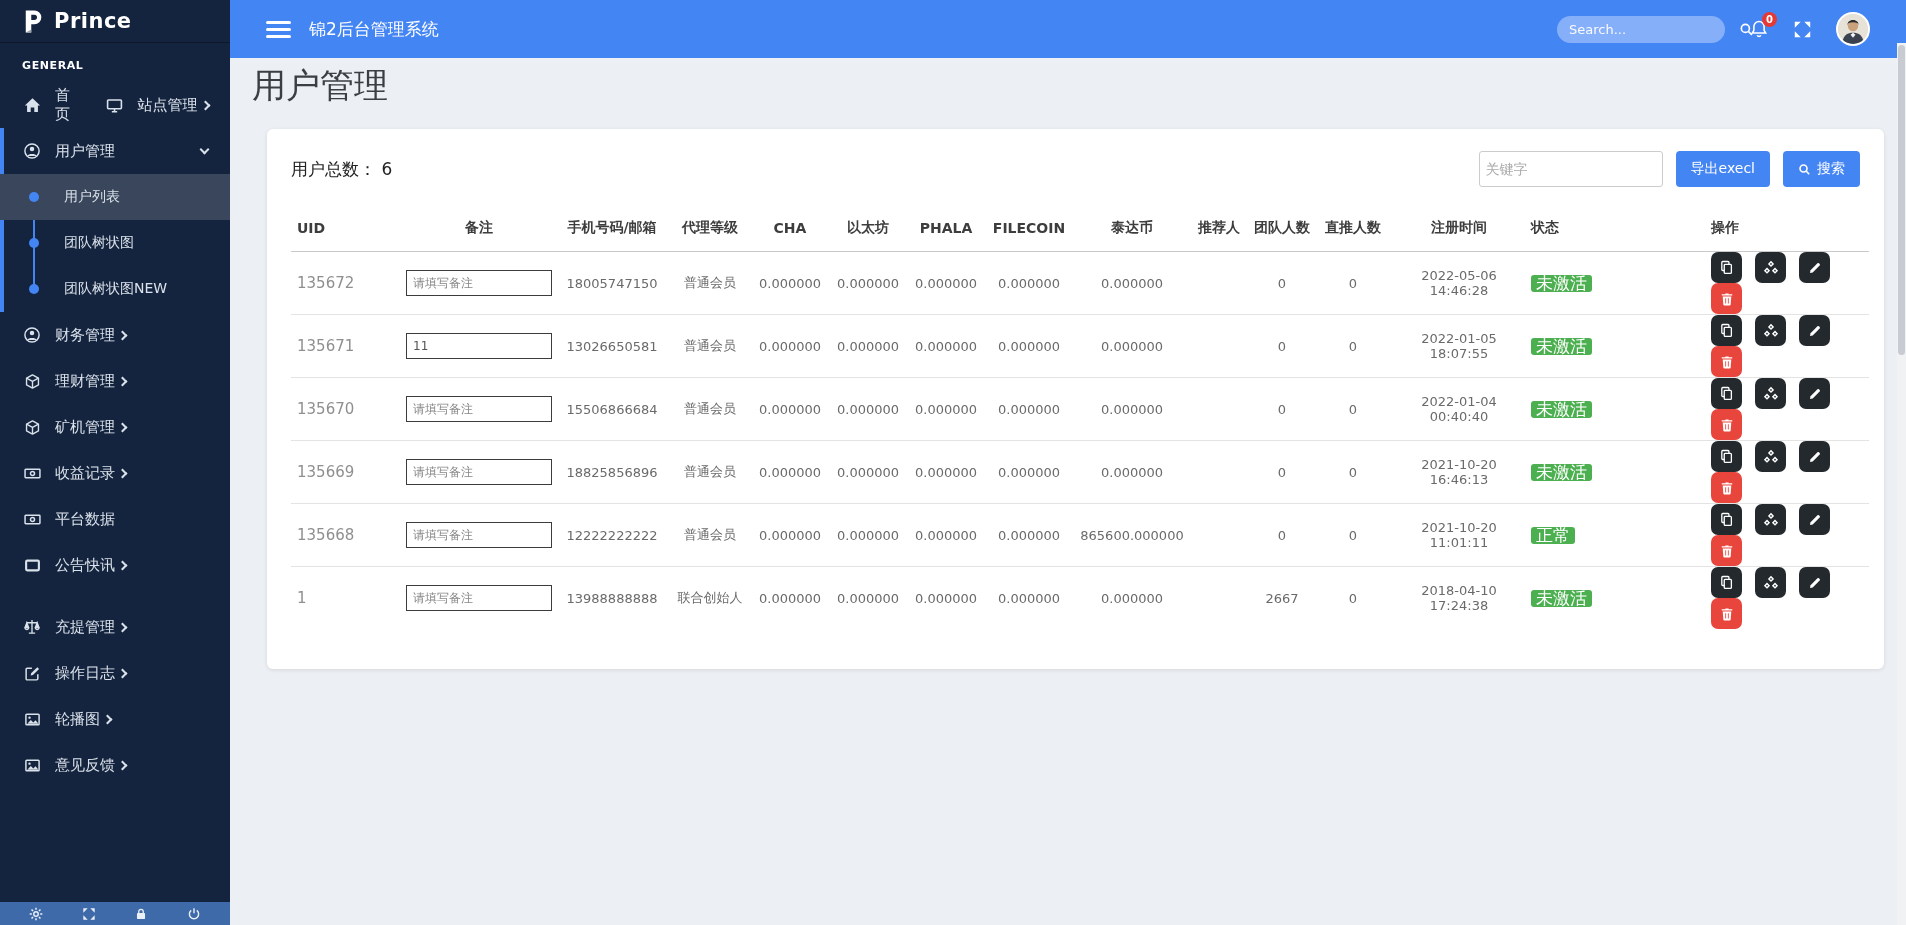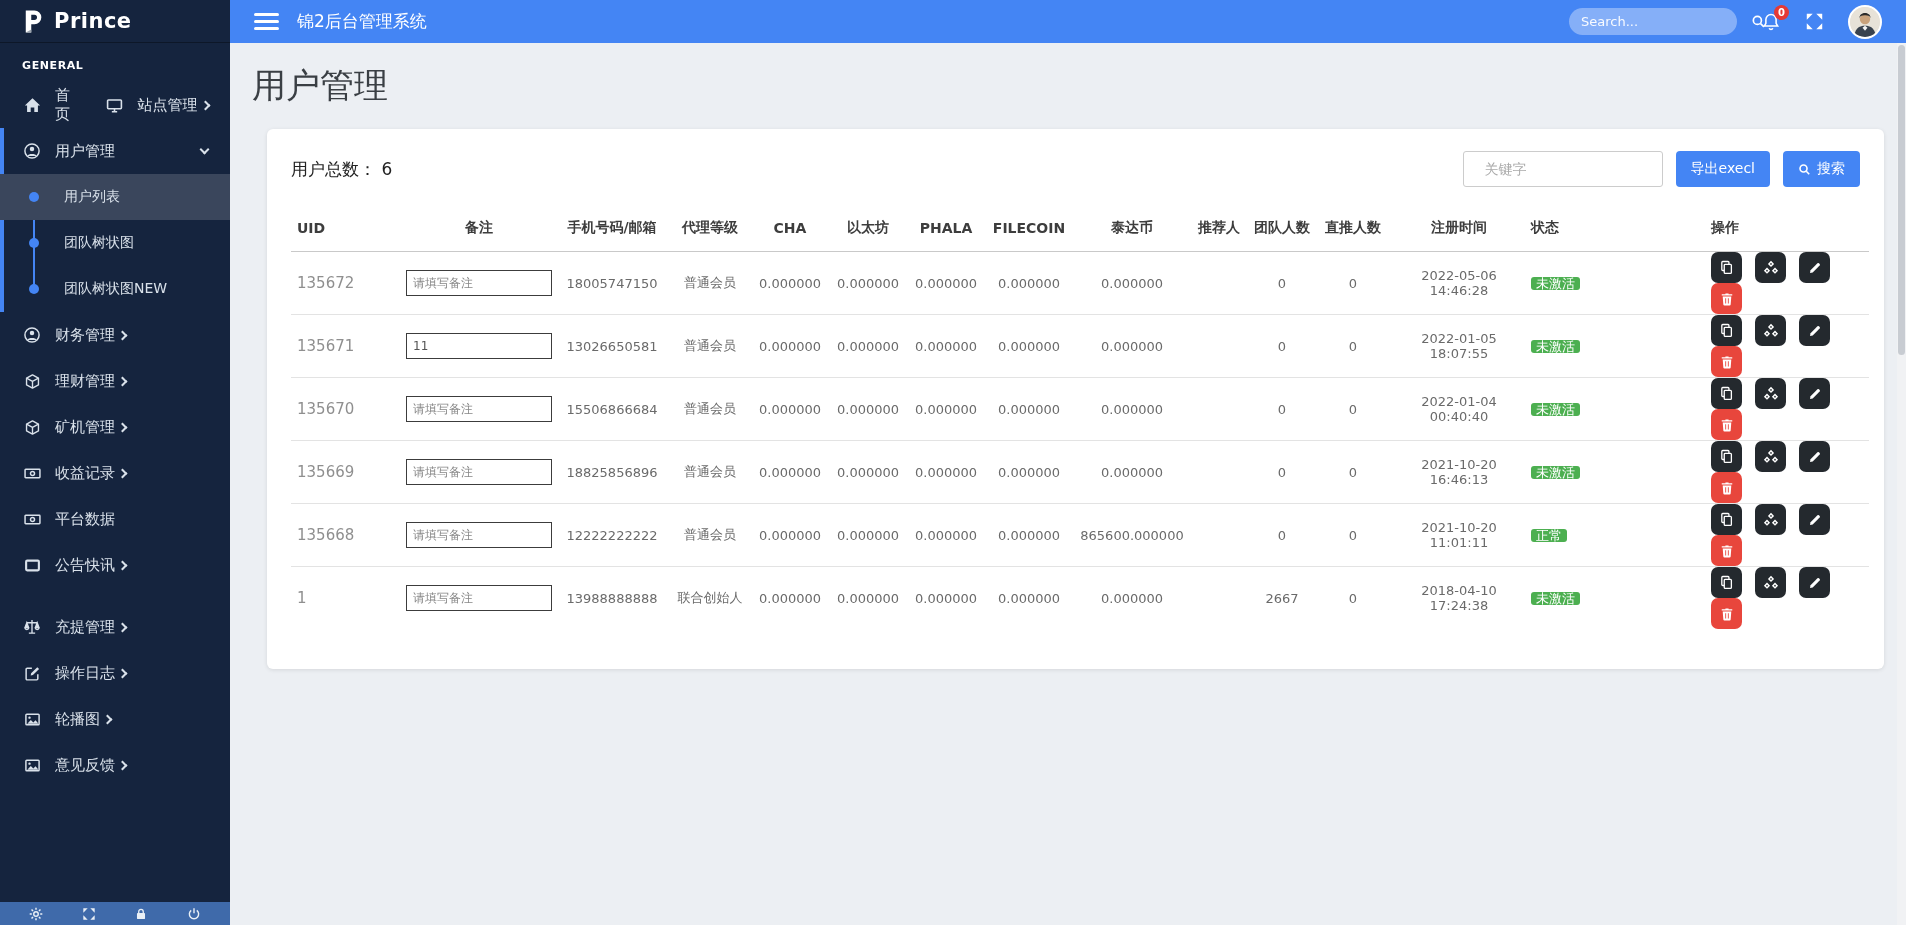--- a/index.html
+++ b/index.html
@@ -23,56 +23,56 @@
   .nav-subs { position:relative; }
   .nav-subs::before { content:''; position:absolute; left:33px; top:0; bottom:22px; width:2px; background:#4485F4; }
   .nav-sub { height:46px; display:flex; align-items:center; padding-left:64px; color:#D9E1EA; font-size:14px; position:relative; cursor:pointer; }
   .nav-sub::before { content:''; position:absolute; left:29px; top:50%; margin-top:-5px; width:10px; height:10px; border-radius:50%; background:#4485F4; }
   .nav-sub.active { background:#3A465C; }
   .nav-spacer { height:16px; }
   .side-footer { position:absolute; left:0; right:0; bottom:0; height:23px; background:#3F6AAA; display:flex; align-items:center; justify-content:space-around; padding:0 10px; }
   .side-footer .fico { display:flex; cursor:pointer; }
 
   
-  .topbar { position:absolute; left:230px; right:0; top:0; height:43px; background:#4485F4; display:flex; align-items:center; padding:0 24px; z-index:4; }
+  .topbar { position:absolute; left:230px; right:0; top:0; height:58px; background:#4485F4; display:flex; align-items:center; padding:0 36px; z-index:4; }
   .hamburger { width:25px; cursor:pointer; }
   .hamburger span { display:block; height:3px; background:#fff; border-radius:2px; margin:4px 0; }
   .app-title { color:#fff; font-size:17px; margin-left:18px; }
   .top-right { margin-left:auto; display:flex; align-items:center; gap:24px; }
   .search-pill { width:168px; height:27px; background:rgba(255,255,255,.35); border-radius:14px; display:flex; align-items:center; padding:0 12px; }
   .search-pill input { flex:1; background:transparent; border:none; outline:none; color:#0f172a; font-size:13px; font-family:inherit; }
   .search-pill input::placeholder { color:rgba(255,255,255,.95); }
   .bell-wrap { position:relative; cursor:pointer; display:flex; }
   .bell-badge { position:absolute; top:-7px; right:-8px; min-width:15px; height:15px; background:#E53935; color:#fff; border-radius:50%; font-size:10px; font-weight:bold; display:flex; align-items:center; justify-content:center; }
   .expand-wrap { cursor:pointer; display:flex; }
   .avatar { width:34px; height:34px; border-radius:50%; overflow:hidden; border:2px solid #fff; cursor:pointer; background:#e7e2d8; }
 
   
   .main { position:absolute; left:230px; top:43px; right:0; bottom:0; background:#ECEFF3; padding:14px 22px 0 20px; }
   .page-title { font-size:34px; color:#3A3F44; font-weight:400; margin:6px 0 20px 2px; }
   .card { background:#fff; border-radius:6px; box-shadow:0 1px 4px rgba(0,0,0,.1); padding:22px 24px 40px;margin-left:17px; }
   .card-head { display:flex; align-items:center; }
   .total { font-size:17px; color:#222; }
   .controls { margin-left:auto; display:flex; align-items:center; gap:13px; }
-  .kw-input { width:200px; height:36px; border:1px solid #ccc; border-radius:3px; padding:0 21px; font-size:14px; color:#333; font-family:inherit; outline:none; }
+  .kw-input { width:184px; height:36px; border:1px solid #ccc; border-radius:3px; padding:0 6px; font-size:14px; color:#333; font-family:inherit; outline:none; }
   .kw-input::placeholder { color:#aaa; }
   .btn-blue { background:#4485F4; color:#fff; border:none; border-radius:4px; height:36px; padding:0 15px; font-size:14px; font-family:inherit; cursor:pointer; display:flex; align-items:center; gap:6px; }
 
   
   table { width:100%; border-collapse:collapse; table-layout:fixed; margin-top:32px; }
   th { font-size:14px; color:#3D3D3D; font-weight:bold; padding:0 2px 14px; text-align:center; border-bottom:1px solid #C9C9C9; }
   th.t-left { text-align:left; }
   th:first-child { padding-left:6px; }
   td { height:45px; border-bottom:1px solid #E3E3E3; font-size:13px; color:#6A6A6A; text-align:center; padding:0 2px; }
   tbody tr:last-child td { border-bottom:none; }
   td.c-uid { text-align:left; font-size:15px; color:#8F8F8F; padding-left:6px; }
   td.c-status, td.c-actions { text-align:left; }
   .note-input { width:146px; height:26px; border:1.5px solid #3C3C3C; padding:0 6px; font-size:12px; color:#555; font-family:inherit; outline:none; }
   .note-input::placeholder { color:#888; }
-  .badge { display:inline-block; background:#4CAF50; color:#fff; font-size:13px; padding:0 5px; border-radius:3px; line-height:1; }
+  .badge { display:inline-block; background:#4CAF50; color:#fff; font-size:17px; padding:0 5px; border-radius:3px; line-height:1; }
   .act { width:31px; height:31px; border-radius:7px; border:none; display:inline-flex; align-items:center; justify-content:center; margin-right:9px; cursor:pointer; vertical-align:middle; }
   .act.dark { background:#24292E; }
   .act.red { background:#E8463C; }
 
   
   .scrollbar { position:absolute; right:0; top:43px; bottom:0; width:9px; background:#F1F2F4; z-index:6; }
   .scroll-thumb { width:7px; margin:2px 1px; height:310px; background:#C8CCD2; border-radius:4px; }
 </style>
 </head>
 <body>

